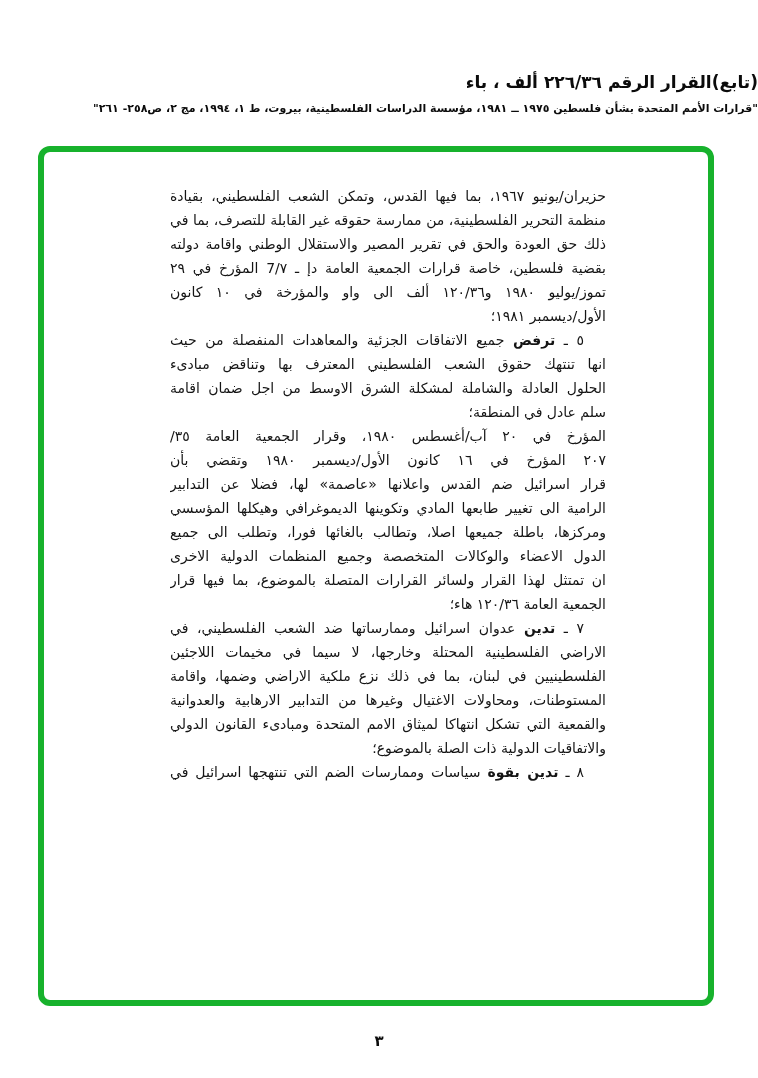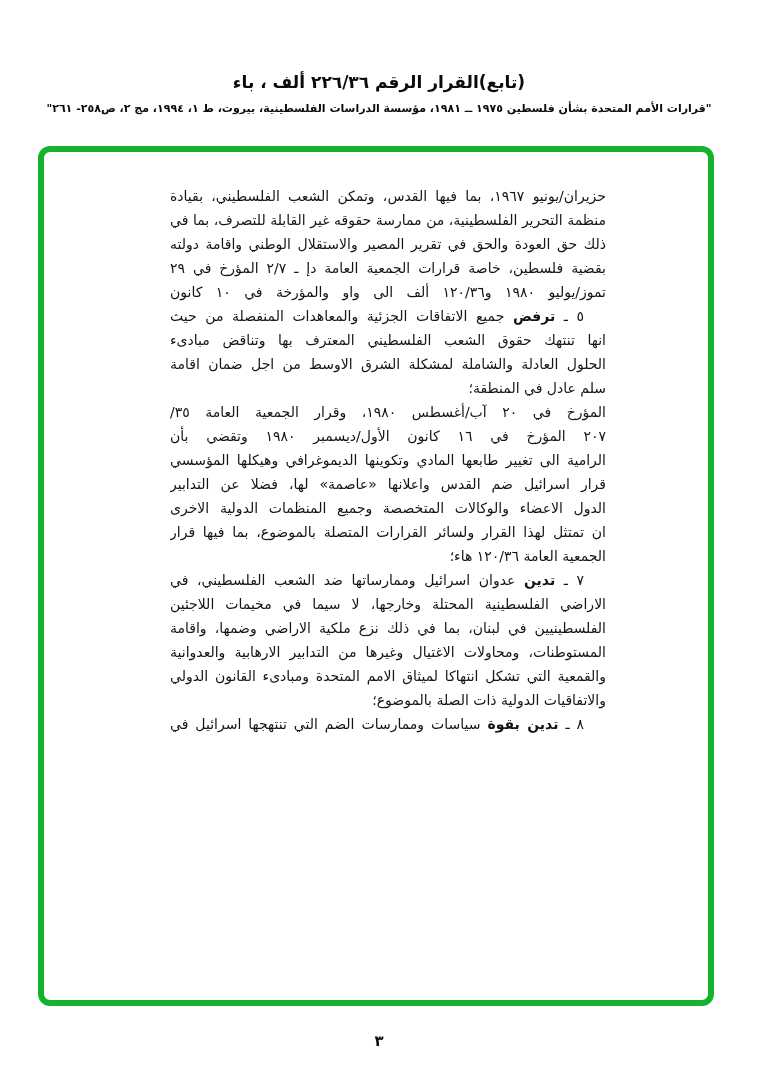--- a/index.html
+++ b/index.html
@@ -10,21 +10,20 @@
     background: #ffffff;
     overflow: hidden;
     font-family: "DejaVu Sans", sans-serif;
     color: #111111;
   }
   .header {
     position: absolute;
     top: 72px;
     left: 0;
     width: 100%;
-    text-align: center;
     direction: rtl;
   }
   .title {
     font-size: 17px;
     font-weight: bold;
     color: #0b0b0b;
     letter-spacing: 0.5px;
   }
   .citation {
     margin-top: 10px;
@@ -82,30 +81,32 @@
     <div class="title">(تابع)القرار الرقم ٢٢٦/٣٦ ألف ، باء</div>
     <div class="citation">"قرارات الأمم المتحدة بشأن فلسطين ١٩٧٥ ــ ١٩٨١، مؤسسة الدراسات الفلسطينية، بيروت، ط ١، ١٩٩٤، مج ٢، ص٢٥٨- ٢٦١"</div>
   </div>
 
   <div class="content-box" style="border-color: rgb(23, 178, 44);"></div>
 
   <div class="body-text">
       <div class="line"><span>حزيران/يونيو ١٩٦٧، بما فيها القدس، وتمكن الشعب الفلسطيني، بقيادة</span></div>
       <div class="line"><span>منظمة التحرير الفلسطينية، من ممارسة حقوقه غير القابلة للتصرف، بما في</span></div>
       <div class="line"><span>ذلك حق العودة والحق في تقرير المصير والاستقلال الوطني واقامة دولته</span></div>
-      <div class="line"><span>بقضية فلسطين، خاصة قرارات الجمعية العامة دإ ـ ٢/٧ المؤرخ في ٢٩</span></div>
+      <div class="line"><span>بقضية فلسطين، خاصة قرارات الجمعية العامة دإ ـ 7/٧ المؤرخ في ٢٩</span></div>
       <div class="line"><span>تموز/يوليو ١٩٨٠ و١٢٠/٣٦ ألف الى واو والمؤرخة في ١٠ كانون</span></div>
+      <div class="line end"><span>الأول/ديسمبر ١٩٨١؛</span></div>
       <div class="line indent"><span>٥ ـ </span><span class="bold">ترفض</span><span> جميع الاتفاقات الجزئية والمعاهدات المنفصلة من حيث</span></div>
       <div class="line"><span>انها تنتهك حقوق الشعب الفلسطيني المعترف بها وتناقض مبادىء</span></div>
       <div class="line"><span>الحلول العادلة والشاملة لمشكلة الشرق الاوسط من اجل ضمان اقامة</span></div>
       <div class="line end"><span>سلم عادل في المنطقة؛</span></div>
       <div class="line"><span>المؤرخ في ٢٠ آب/أغسطس ١٩٨٠، وقرار الجمعية العامة ٣٥/</span></div>
       <div class="line"><span>٢٠٧ المؤرخ في ١٦ كانون الأول/ديسمبر ١٩٨٠ وتقضي بأن</span></div>
+      <div class="line"><span>قرار اسرائيل ضم القدس واعلانها «عاصمة» لها، فضلا عن التدابير</span></div>
       <div class="line"><span>الرامية الى تغيير طابعها المادي وتكوينها الديموغرافي وهيكلها المؤسسي</span></div>
-      <div class="line"><span>قرار اسرائيل ضم القدس واعلانها «عاصمة» لها، فضلا عن التدابير</span></div>
+      <div class="line"><span>ومركزها، باطلة جميعها اصلا، وتطالب بالغائها فورا، وتطلب الى جميع</span></div>
       <div class="line"><span>الدول الاعضاء والوكالات المتخصصة وجميع المنظمات الدولية الاخرى</span></div>
       <div class="line"><span>ان تمتثل لهذا القرار ولسائر القرارات المتصلة بالموضوع، بما فيها قرار</span></div>
       <div class="line end"><span>الجمعية العامة ١٢٠/٣٦ هاء؛</span></div>
       <div class="line indent"><span>٧ ـ </span><span class="bold">تدين</span><span> عدوان اسرائيل وممارساتها ضد الشعب الفلسطيني، في</span></div>
       <div class="line"><span>الاراضي الفلسطينية المحتلة وخارجها، لا سيما في مخيمات اللاجئين</span></div>
       <div class="line"><span>الفلسطينيين في لبنان، بما في ذلك نزع ملكية الاراضي وضمها، واقامة</span></div>
       <div class="line"><span>المستوطنات، ومحاولات الاغتيال وغيرها من التدابير الارهابية والعدوانية</span></div>
       <div class="line"><span>والقمعية التي تشكل انتهاكا لميثاق الامم المتحدة ومبادىء القانون الدولي</span></div>
       <div class="line end"><span>والاتفاقيات الدولية ذات الصلة بالموضوع؛</span></div>
       <div class="line indent"><span>٨ ـ </span><span class="bold">تدين بقوة</span><span> سياسات وممارسات الضم التي تنتهجها اسرائيل في</span></div>

